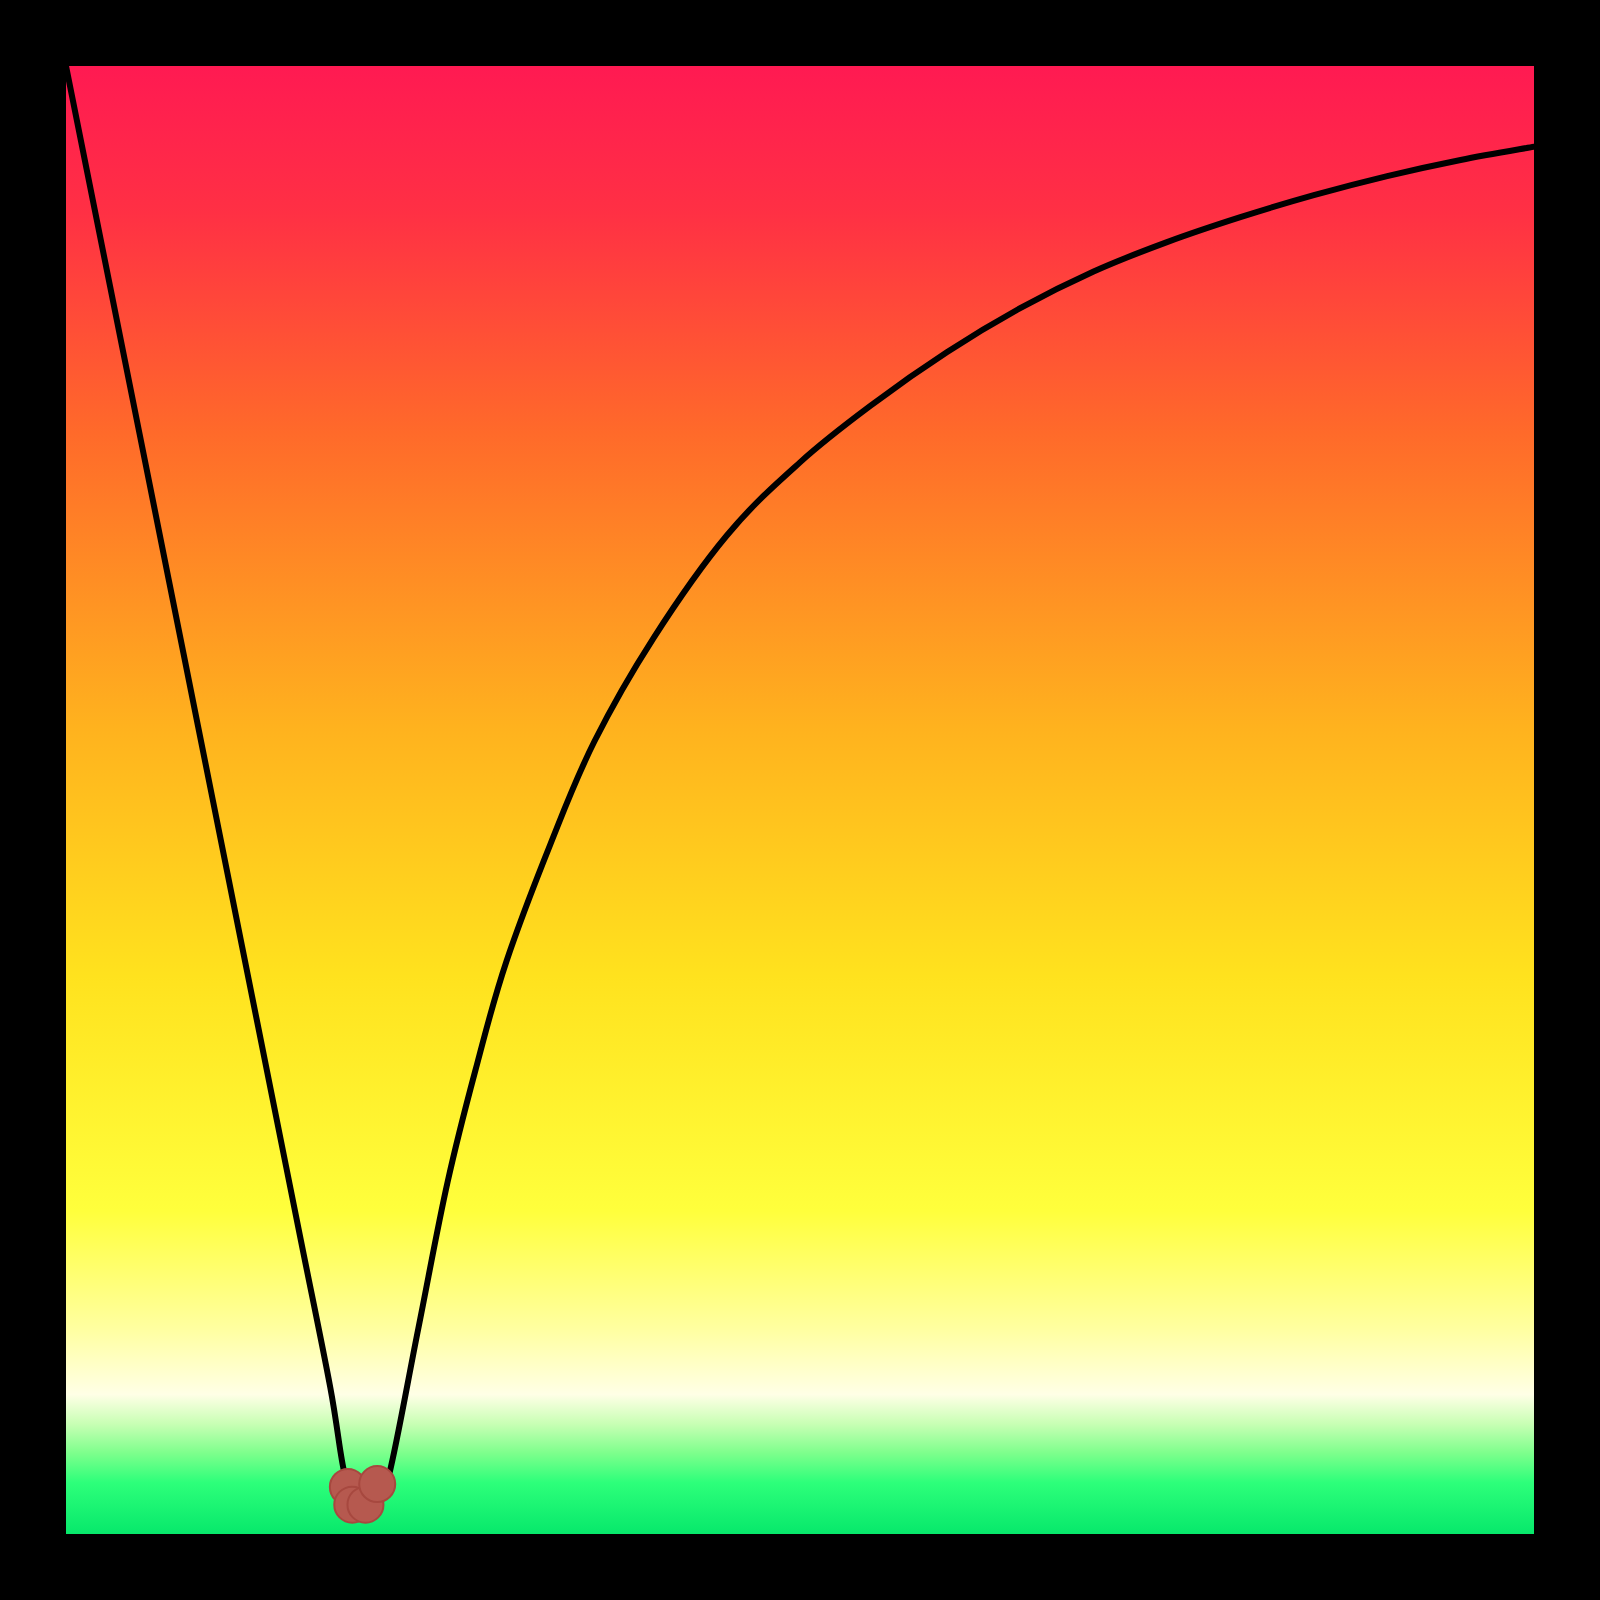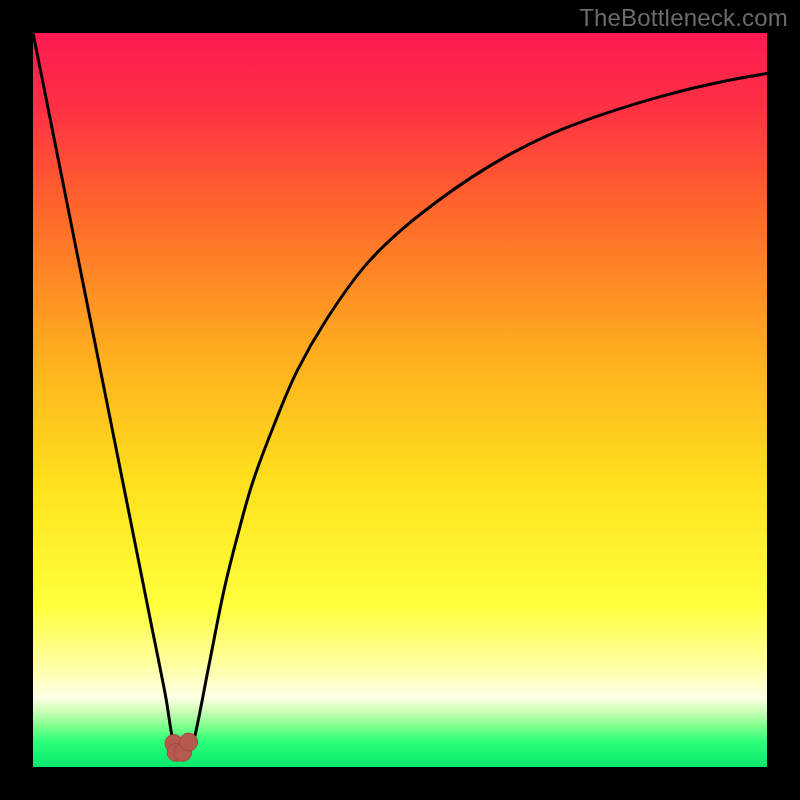--- a/index.html
+++ b/index.html
@@ -35,21 +35,20 @@
     font-weight: 500;
     color: #6b6b6b;
     letter-spacing: 0.2px;
     user-select: none;
   }
 </style>
 </head>
 <body>
 <div class="frame">
 
-  <div class="watermark">TheBottleneck.com</div>
 
   <div class="plot">
     <svg id="chart-svg" width="734" height="734" viewBox="0 0 734 734" preserveAspectRatio="none">
         <defs>
           <linearGradient id="bg" x1="0" y1="0" x2="0" y2="1">
             <stop offset="0%" stop-color="#ff1a52"></stop>
             <stop offset="10%" stop-color="#ff3044"></stop>
             <stop offset="25%" stop-color="#ff6a2a"></stop>
             <stop offset="45%" stop-color="#ffb21e"></stop>
             <stop offset="62%" stop-color="#ffe21e"></stop>

